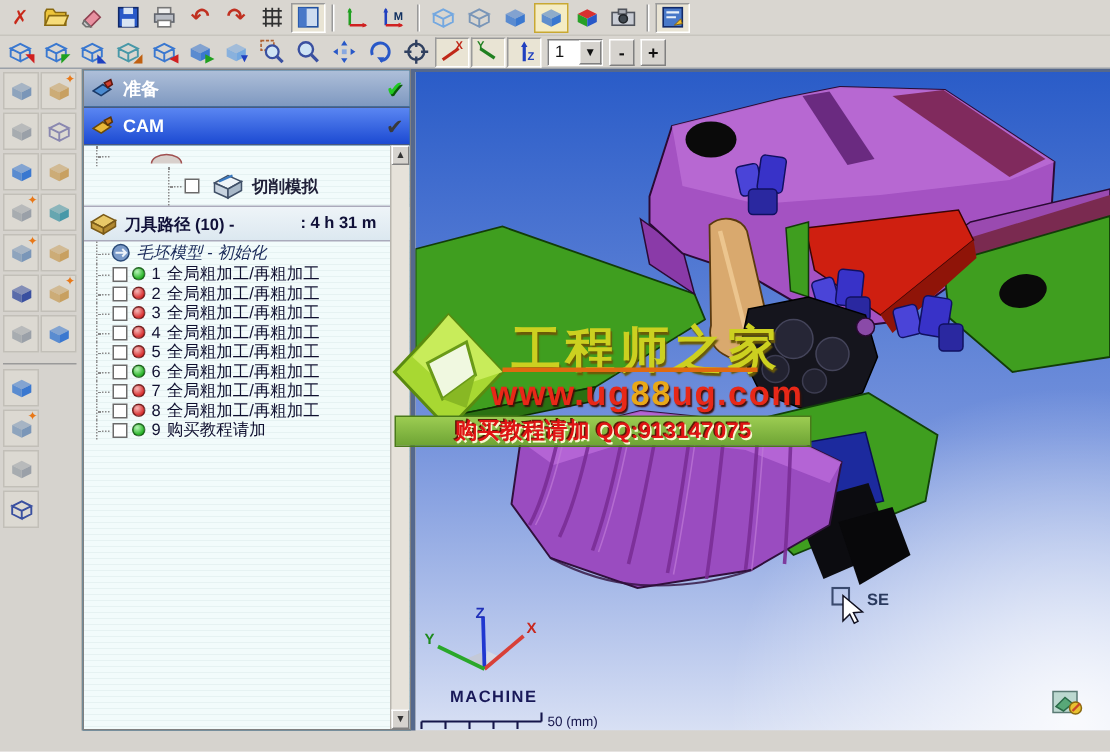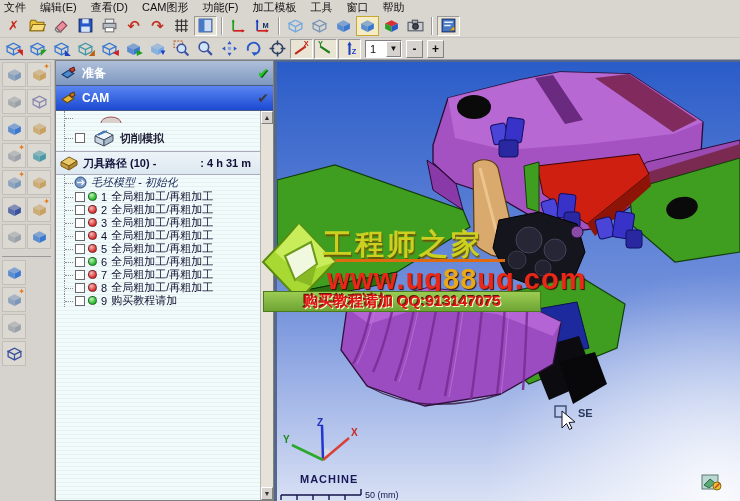--- a/index.html
+++ b/index.html
@@ -49,21 +49,21 @@
         font-weight:bold;font-size:12px;border-bottom:1px solid #4a5a80;}
   .phdr-prep{background:linear-gradient(180deg,#aebfd9,#7e98c0);}
   .phdr-cam{background:linear-gradient(180deg,#5a86f2,#1c4ad2);text-align:right;}
   .phdr .chk{margin-left:auto;font-size:14px;font-weight:bold;}
   .chk-green{color:#22c822;text-shadow:1px 1px 0 #0a5a0a;}
   .chk-dark{color:#3a3a3a;}
   .tree{flex:1;position:relative;overflow:hidden;font-size:11px;
         background:repeating-linear-gradient(180deg,#f2fbfb 0 3px,#e6f2f2 3px 4px);}
   .trow{display:flex;align-items:center;height:13px;padding-left:8px;white-space:nowrap;color:#101030;}
   .trow.partial{height:14px;overflow:hidden;}
-  .trow.sim{height:26px;font-weight:bold;color:#202038;}
+  .trow.sim{height:26px;font-weight:bold;color:#202038;margin-left:48px;}
   .tp-hdr{height:24px;display:flex;align-items:center;gap:4px;padding:0 6px 0 3px;
           background:linear-gradient(180deg,#eef4f8,#dce8f0);border-top:1px solid #aab;
           border-bottom:1px solid #aab;font-weight:bold;color:#101038;}
   .tp-hdr .time{margin-left:auto;margin-right:16px;}
   .trow.stock{height:15px;font-weight:normal;font-style:italic;color:#182858;}
   .twig{width:10px;height:100%;border-left:1px dotted #8a8a8a;position:relative;flex:none;}
   .twig::after{content:"";position:absolute;top:50%;left:0;width:8px;border-top:1px dotted #8a8a8a;}
   .cbx{width:10px;height:10px;background:#fff;border:1px solid #6a6a6a;margin:0 3px 0 1px;flex:none;}
   .dot{width:9px;height:9px;border-radius:50%;margin-right:4px;flex:none;border:1px solid rgba(0,0,0,.45);}
   .dot-green{background:radial-gradient(circle at 35% 30%,#baf6ba,#28b428 70%);}
@@ -73,24 +73,24 @@
   .trow.selected{background:linear-gradient(180deg,#2a52c8,#0a2a9e);color:#fff;font-weight:bold;
                  margin-right:14px;}
   .vscroll{position:absolute;top:0;right:0;width:13px;height:100%;background:#e6e2da;border-left:1px solid #b8b5ae;}
   .sarrow{position:absolute;left:0;width:12px;height:13px;background:#d6d3ce;border:1px solid;
           border-color:#fff #808080 #808080 #fff;font-size:7px;display:flex;align-items:center;justify-content:center;color:#333;}
   .sarrow.up{top:0;} .sarrow.down{bottom:0;}
   
   .viewport{flex:1;position:relative;border-left:3px solid #55688c;border-top:2px solid #55688c;}
   .viewport svg.scene{display:block;}
   .wm-logo{position:absolute;left:-16px;top:160px;}
-  .wm-site{position:absolute;left:46px;top:163px;font-size:29px;font-weight:bold;letter-spacing:3px;
+  .wm-site{position:absolute;left:64px;top:163px;font-size:33px;font-weight:bold;letter-spacing:3px;
            color:#ccd020;text-shadow:1px 2px 1px #6a5a08;}
   .wm-line{position:absolute;left:58px;top:197px;width:170px;height:3px;background:#e06a10;}
-  .wm-url{position:absolute;left:50px;top:201px;font-size:29px;font-weight:bold;letter-spacing:1px;
+  .wm-url{position:absolute;left:50px;top:201px;font-size:23px;font-weight:bold;letter-spacing:1px;
           text-shadow:1px 1px 1px #401008;}
   .wm-url .u1,.wm-url .u3{color:#e82818;} .wm-url .u2{color:#e8a818;}
   .wm-banner{position:absolute;left:-14px;top:229px;width:278px;height:21px;
              background:linear-gradient(180deg,#9ccc52,#6ea434);border:1px solid #4a7a1a;
              display:flex;align-items:center;justify-content:center;}
   .wm-banner span{font-size:15px;font-weight:bold;color:#e01414;white-space:nowrap;
                   text-shadow:1px 1px 0 #f8f8d0,-1px -1px 0 #5a1a06;}
   .triad{position:absolute;left:0;top:355px;}
   .machine{position:absolute;left:23px;top:411px;font-weight:bold;font-size:11px;color:#181858;letter-spacing:1px;}
   .scalebar{position:absolute;left:2px;top:424px;}
@@ -112,31 +112,20 @@
     </symbol>
     <symbol id="mag" viewBox="0 0 16 16">
       <circle cx="6.5" cy="6.5" r="4.5" fill="#cfe4f4" stroke="currentColor" stroke-width="1.5"></circle>
       <line x1="10" y1="10" x2="14" y2="14" stroke="currentColor" stroke-width="2"></line>
     </symbol>
   </defs>
 </svg>
 
 <div class="window">
 
-  <div class="menubar">
-    <span>文件</span>
-    <span>编辑(E)</span>
-    <span>查看(D)</span>
-    <span>CAM图形</span>
-    <span>功能(F)</span>
-    <span>加工模板</span>
-    <span>工具</span>
-    <span>窗口</span>
-    <span>帮助</span>
-  </div>
 
   <div class="tbar tbar1">
     <div class="tbtn">
         <span class="glyph" style="color:#c82818">✗</span>
       </div>
     <div class="tbtn">
       <svg class="ic" viewBox="0 0 16 16">
         <path d="M1,5 L2,3 L6,3 L7.5,5 L14,5 L14,13 L1,13 Z" fill="#ecc43a" stroke="#8a6a10"></path>
         <path d="M1,13 L3.5,7 L15.5,7 L13,13 Z" fill="#f6dc7a" stroke="#8a6a10"></path>
       </svg>

